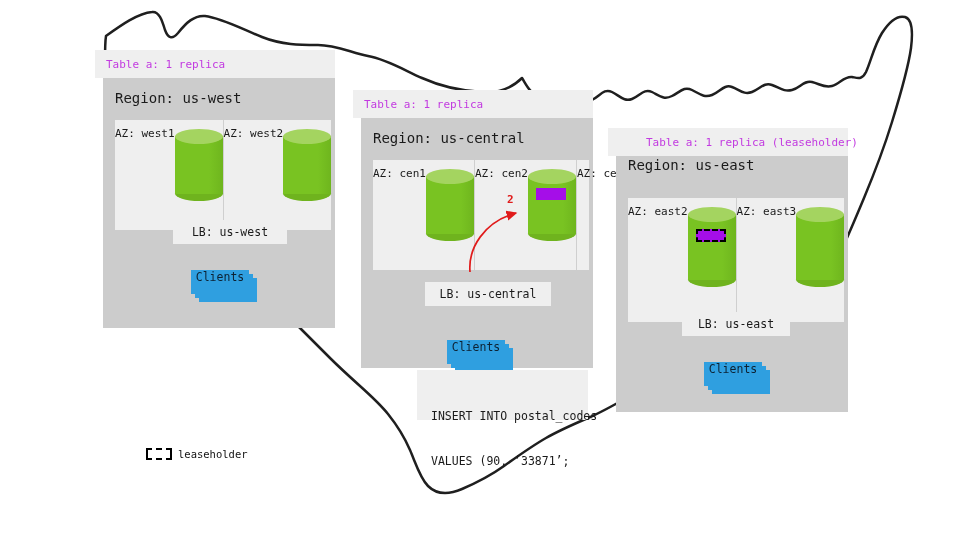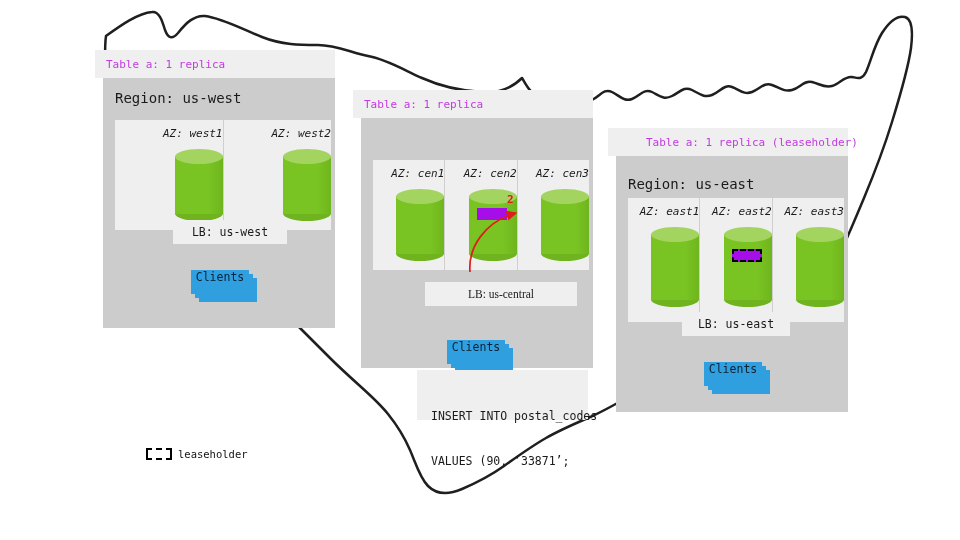--- a/index.html
+++ b/index.html
@@ -29,22 +29,22 @@
     background:#cccccc;
     margin-left:8px;
   }
   .region-title{
     position:absolute;left:12px;color:#1a1a1a;font-size:14px;white-space:nowrap;
   }
   .az-container{
     position:absolute;background:#efefef;display:flex;
   }
   .az-cell{
-    flex:1 1 0;position:relative;display:flex;flex-direction:column;align-items:flex-end;
-    border-right:1px solid #cfcfcf;box-sizing:border-box;font-style:italic;
+    flex:1 1 0;position:relative;display:flex;flex-direction:row;align-items:flex-start;
+    border-right:1px solid #cfcfcf;box-sizing:border-box;
   }
   .az-cell:last-child{border-right:none;}
   .az-label{
     margin-top:7px;font-size:11px;color:#1a1a1a;white-space:nowrap;
   }
 
   
   .cyl{position:relative;margin-top:9px;}
   .cyl-body{
     position:absolute;left:0;right:0;top:7px;bottom:7px;
@@ -398,20 +398,21 @@
         </div>
       </div>
     </div>
   </div>
 
   <div class="region-panel" style="left:353px;top:90px;width:240px;height:278px;">
     <div class="table-bar" style="height:28px;">
       <span class="table-bar-text">Table a: 1 replica</span>
     </div>
     <div class="region-body" style="top:28px;">
+      <div class="region-title" style="top:12px;">Region: us-central</div>
       <div class="az-container" style="left:12px;top:42px;width:216px;height:110px;">
         <div class="az-cell">
           <span class="az-label">AZ: cen1</span>
           <div class="cyl" style="width:48px;height:72px;">
             <div class="cyl-bottom"></div>
             <div class="cyl-body"></div>
             <div class="cyl-shade"></div>
             <div class="cyl-top"></div>
           </div>
         </div>
@@ -428,21 +429,21 @@
         <div class="az-cell">
           <span class="az-label">AZ: cen3</span>
           <div class="cyl" style="width:48px;height:72px;">
             <div class="cyl-bottom"></div>
             <div class="cyl-body"></div>
             <div class="cyl-shade"></div>
             <div class="cyl-top"></div>
           </div>
         </div>
       </div>
-      <div class="lb-box" style="left:64px;top:164px;width:152px;height:24px;font-family:Liberation Serif, serif;">
+      <div class="lb-box" style="left:64px;top:164px;width:126px;height:24px;">
         <span>LB: us-central</span>
       </div>
       <div class="clients" style="left:86px;top:222px;width:68px;height:34px;">
         <div class="card c3" style="width:58px;height:24px;"></div>
         <div class="card c2" style="width:58px;height:24px;"></div>
         <div class="card c1" style="width:58px;height:24px;">
           <span>Clients</span>
         </div>
       </div>
     </div>
@@ -451,31 +452,22 @@
   <div class="sql-box" style="left:417px;top:370px;width:171px;height:50px;">
     <div>INSERT INTO postal_codes</div>
     <div>VALUES (90, ‘33871’;</div>
   </div>
 
   <div class="region-panel" style="left:608px;top:128px;width:240px;height:284px;">
     <div class="table-bar" style="height:28px;padding-left:38px;">
       <span class="table-bar-text">Table a: 1 replica (leaseholder)</span>
     </div>
     <div class="region-body" style="top:28px;">
-      <div class="region-title" style="top:20px;text-align:center;">Region: us-east</div>
+      <div class="region-title" style="top:1px;text-align:center;">Region: us-east</div>
       <div class="az-container" style="left:12px;top:42px;width:216px;height:124px;">
-        <div class="az-cell">
-          <span class="az-label">AZ: east1</span>
-          <div class="cyl" style="width:48px;height:80px;">
-            <div class="cyl-bottom"></div>
-            <div class="cyl-body"></div>
-            <div class="cyl-shade"></div>
-            <div class="cyl-top"></div>
-          </div>
-        </div>
         <div class="az-cell">
           <span class="az-label">AZ: east2</span>
           <div class="cyl" style="width:48px;height:80px;">
             <div class="cyl-bottom"></div>
             <div class="cyl-body"></div>
             <div class="cyl-shade"></div>
             <div class="cyl-top"></div>
             <div class="range-chip leaseholder" style="left:8px;top:22px;width:30px;height:13px;"></div>
           </div>
         </div>

